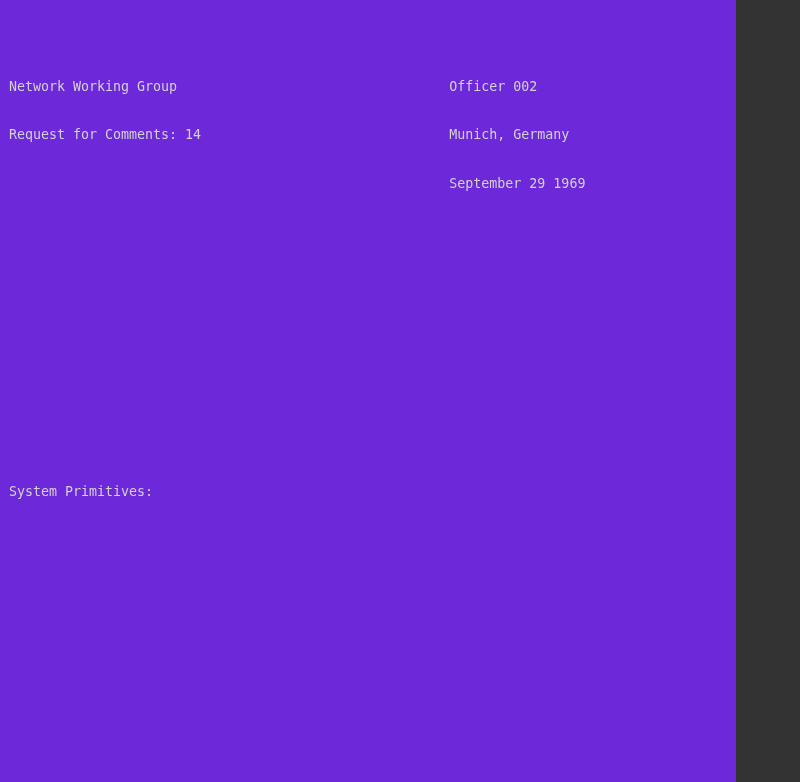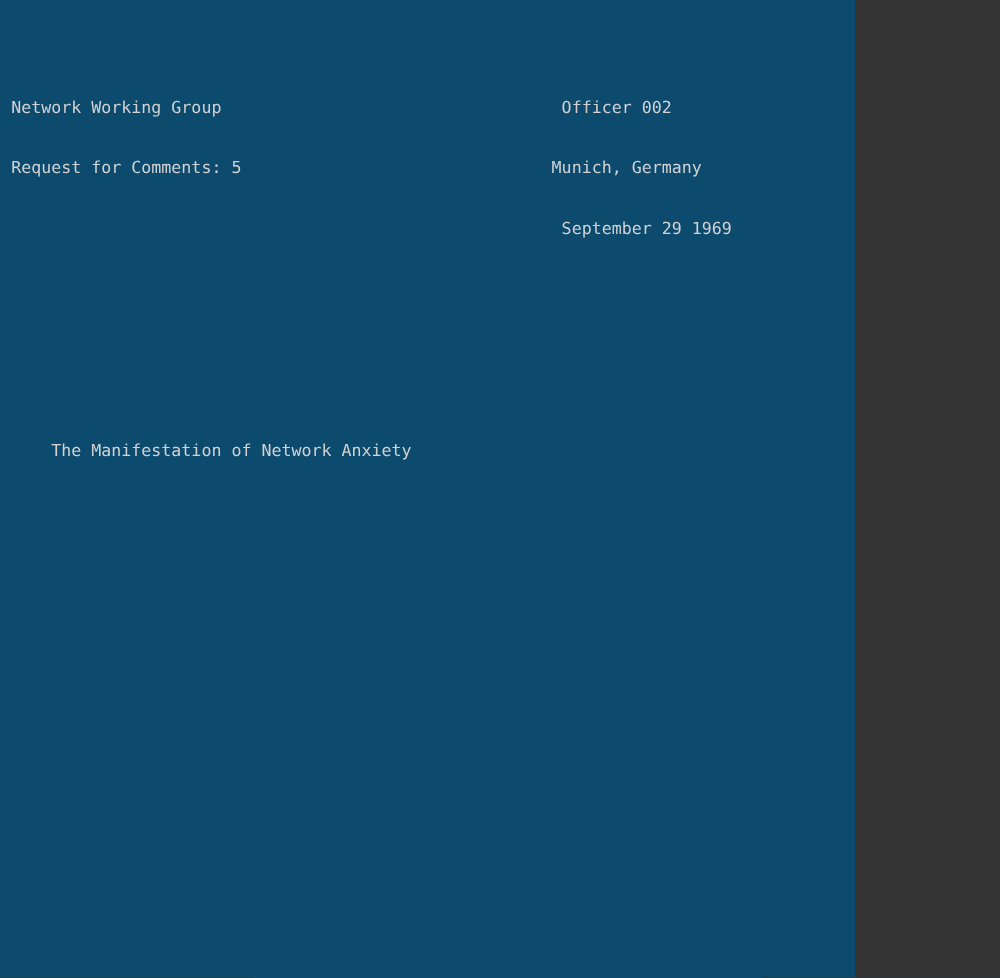--- a/index.html
+++ b/index.html
@@ -9,23 +9,23 @@
     background: #333333;
   }
   body {
     width: 800px;
     height: 782px;
     overflow: hidden;
     font-family: "DejaVu Sans Mono", "Liberation Mono", monospace;
   }
   #doc {
     position: relative;
-    width: 684px;
+    width: 736px;
     height: 782px;
-    background: #0c4a6e;
+    background: #6d28d9;
     color: #d2d2d2;
     font-family: "DejaVu Sans Mono", "Liberation Mono", monospace;
     font-size: 13.3px;
     line-height: 16.2px;
     letter-spacing: 0px;
     padding: 0;
     box-sizing: border-box;
   }
   .page {
     position: absolute;
@@ -49,31 +49,31 @@
   .spacer { display: block; height: 16.2px; }
 </style>
 </head>
 <body>
 
 <div id="doc">
 
   <div class="page">
 
     <span class="blk">Network Working Group                                  Officer 002</span>
-    <span class="blk">Request for Comments: 5                               Munich, Germany</span>
+    <span class="blk">Request for Comments: 14                               Munich, Germany</span>
     <span class="blk">                                                       September 29 1969</span>
 
     <span class="spacer"></span>
     <span class="spacer"></span>
 
-    <span class="blk">    The Manifestation of Network Anxiety</span>
 
     <span class="spacer"></span>
     <span class="spacer"></span>
 
+    <span class="blk">System Primitives:</span>
 
     <span class="spacer"></span>
 
     <span class="spacer"></span>
 
     
     
 
     
     

